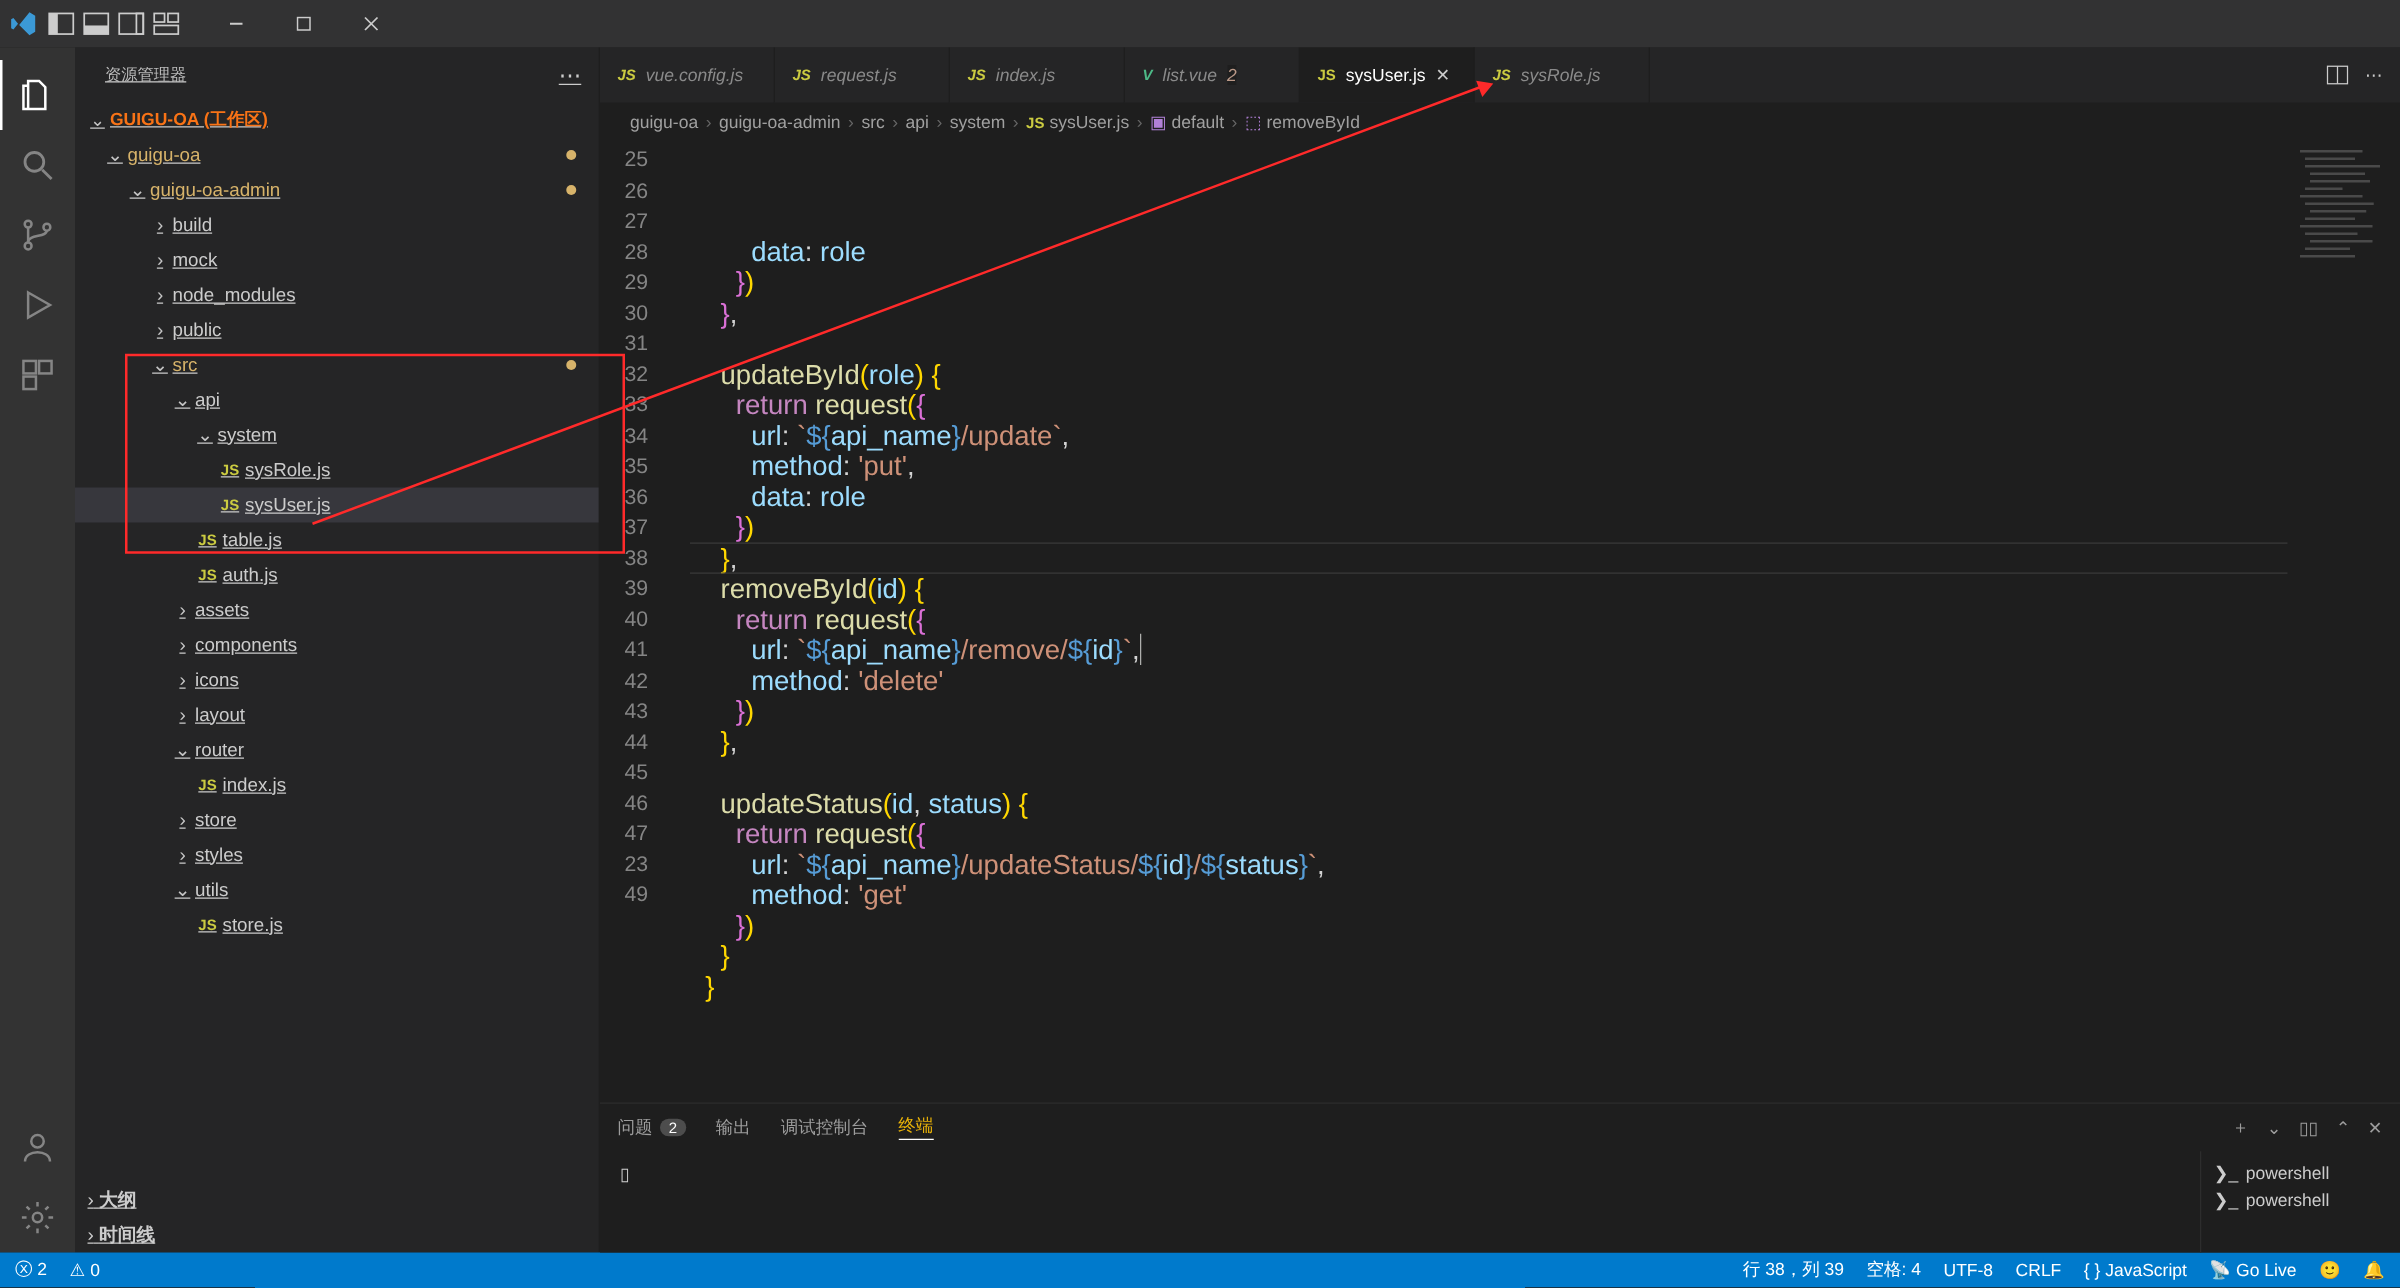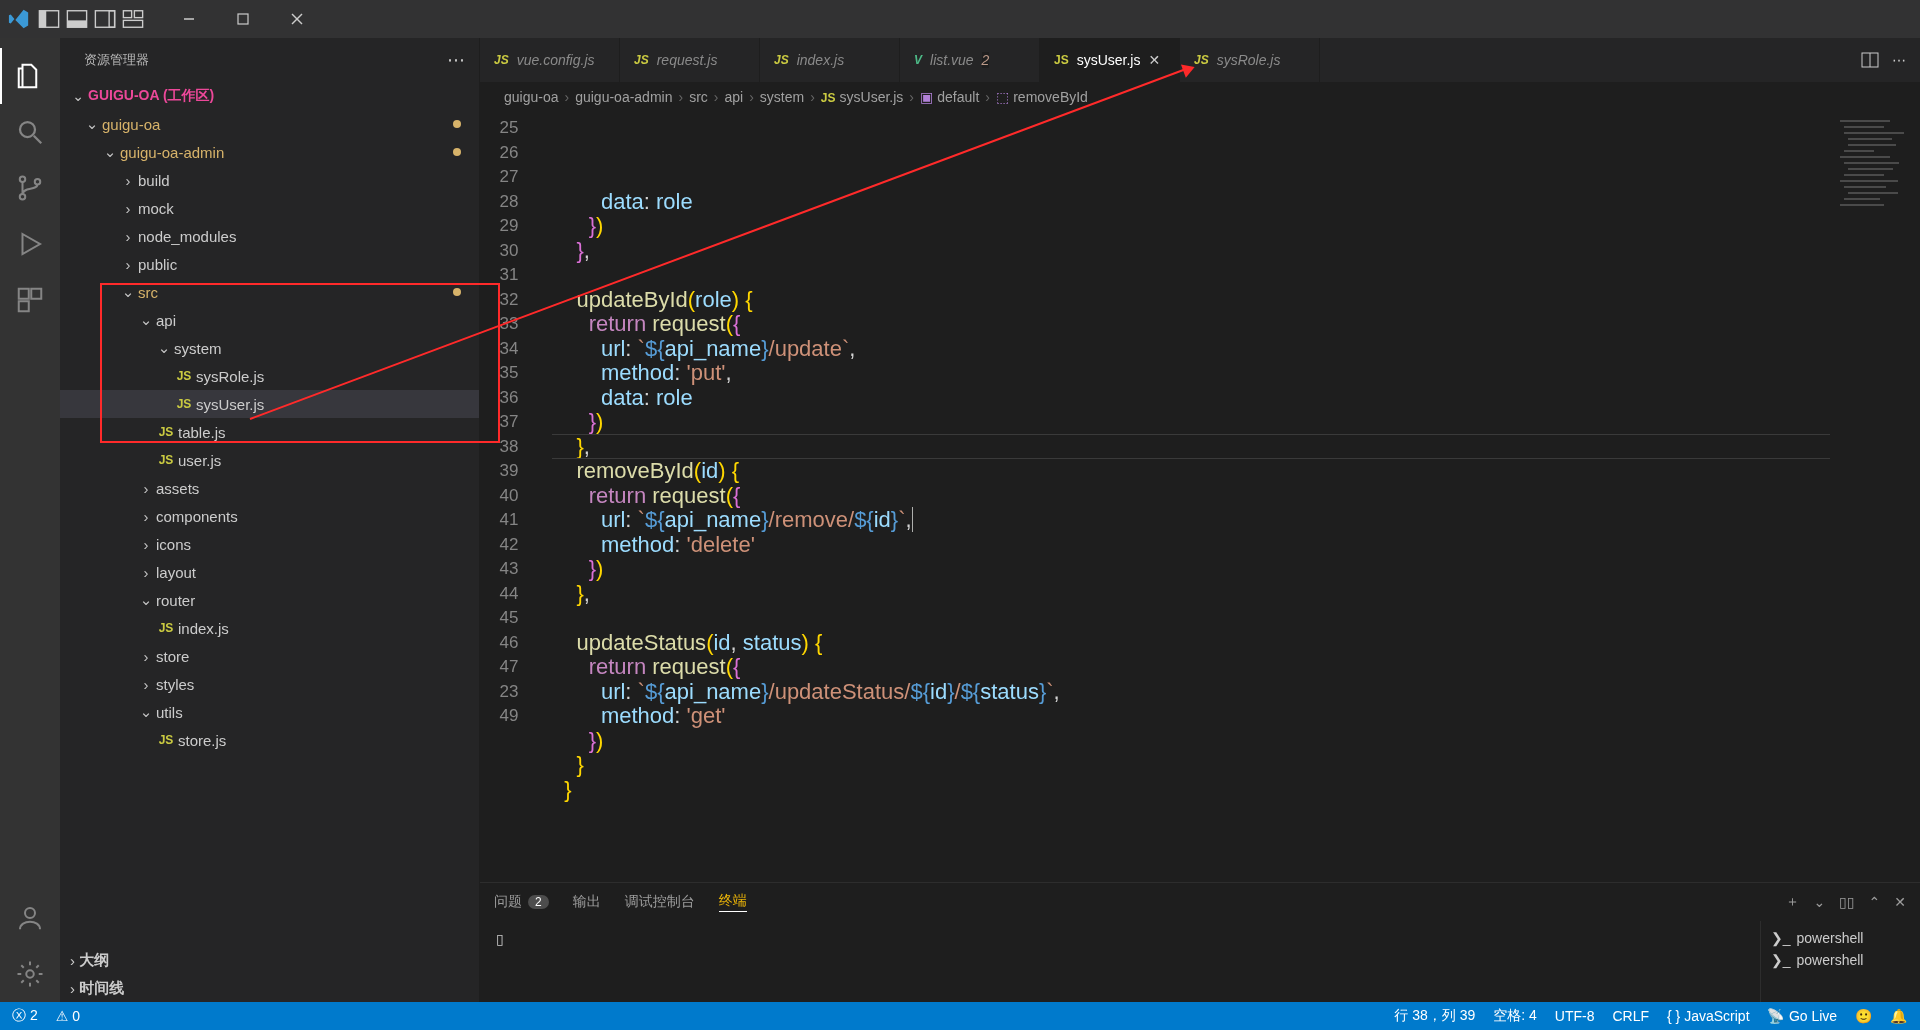--- a/index.html
+++ b/index.html
@@ -18,32 +18,32 @@
 .main { flex:1; display:flex; min-height:0; }
 
 .activitybar { width:60px; background:#333333; display:flex; flex-direction:column; align-items:center; padding-top:10px; }
 .activitybar .ab-item { width:60px; height:56px; display:flex; align-items:center; justify-content:center; position:relative; }
 .activitybar .ab-item.active { color:#fff; }
 .activitybar .ab-item.active::before { content:""; position:absolute; left:0; top:0; bottom:0; width:2px; background:#fff; }
 .activitybar .ab-item svg { width:30px; height:30px; color:#858585; }
 .activitybar .ab-item.active svg { color:#fff; }
 .activitybar .spacer { flex:1; }
 
-.sidebar { width:420px; background:#252526; display:flex; flex-direction:column; border-right:1px solid #1e1e1e; }
+.sidebar { width:420px; background:#252526; display:flex; flex-direction:column; border-right:1px solid #1e1e1e;text-decoration:underline; }
 .sidebar-header { height:44px; display:flex; align-items:center; justify-content:space-between; padding:0 14px 0 24px; color:#bbb; font-size:13px; }
 .sidebar-header .dots { color:#ccc; font-size:18px; }
 .tree { flex:1; overflow:auto; font-size:15px; }
 .tree-row { height:28px; display:flex; align-items:center; padding-right:12px; position:relative; }
 .tree-row .tw { display:inline-block; width:16px; text-align:center; color:#c5c5c5; }
 .tree-row .ic { display:inline-block; width:20px; text-align:center; }
 .tree-row .lbl { margin-left:2px; }
 .tree-row.modified .lbl { color:#d7b36a; }
 .tree-row.modified::after { content:""; width:8px; height:8px; border-radius:50%; background:#d7b36a; position:absolute; right:18px; }
 .tree-row.selected { background:#37373d; }
-.tree-row.bold .lbl { font-weight:700; color:#ec4899; }
+.tree-row.bold .lbl { font-weight:700; color:#f97316; }
 .jsico { color:#cbcb41; font-weight:700; font-size:12px; }
 .vueico { color:#4dba87; font-weight:700; font-size:12px; }
 .section-row { height:28px; display:flex; align-items:center; padding-left:10px; color:#ccc; font-size:15px; }
 
 .editor-area { flex:1; display:flex; flex-direction:column; min-width:0; position:relative; }
 .tabs { height:44px; background:#252526; display:flex; align-items:stretch; }
 .tab { display:flex; align-items:center; padding:0 14px; gap:8px; color:#8a8a8a; border-right:1px solid #1e1e1e; font-style:italic; min-width:140px; height:44px; }
 .tab.noitalic { font-style:normal; }
 .tab.active { background:#1e1e1e; color:#fff; }
 .tab .num { background:#1e1e1e; color:#b98; }
@@ -231,21 +231,21 @@
         <div class="tree-row selected" style="padding-left: 114px;">
           <span class="ic jsico">JS</span>
           <span class="lbl">sysUser.js</span>
         </div>
         <div class="tree-row" style="padding-left: 96px;">
           <span class="ic jsico">JS</span>
           <span class="lbl">table.js</span>
         </div>
         <div class="tree-row" style="padding-left: 96px;">
           <span class="ic jsico">JS</span>
-          <span class="lbl">user.js</span>
+          <span class="lbl">auth.js</span>
         </div>
         <div class="tree-row" style="padding-left: 78px;">
           <span class="tw">›</span>
           <span class="lbl">assets</span>
         </div>
         <div class="tree-row" style="padding-left: 78px;">
           <span class="tw">›</span>
           <span class="lbl">components</span>
         </div>
         <div class="tree-row" style="padding-left: 78px;">

